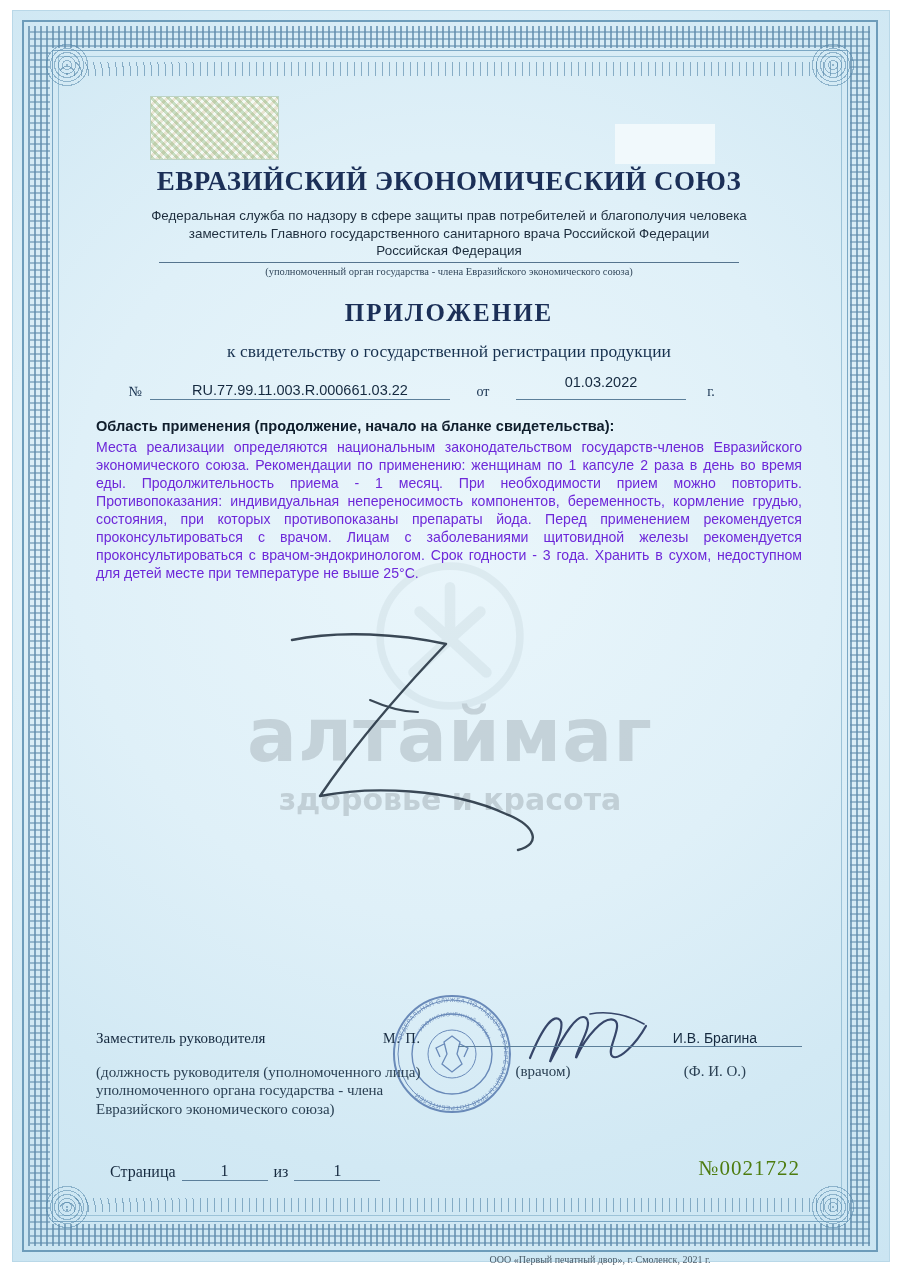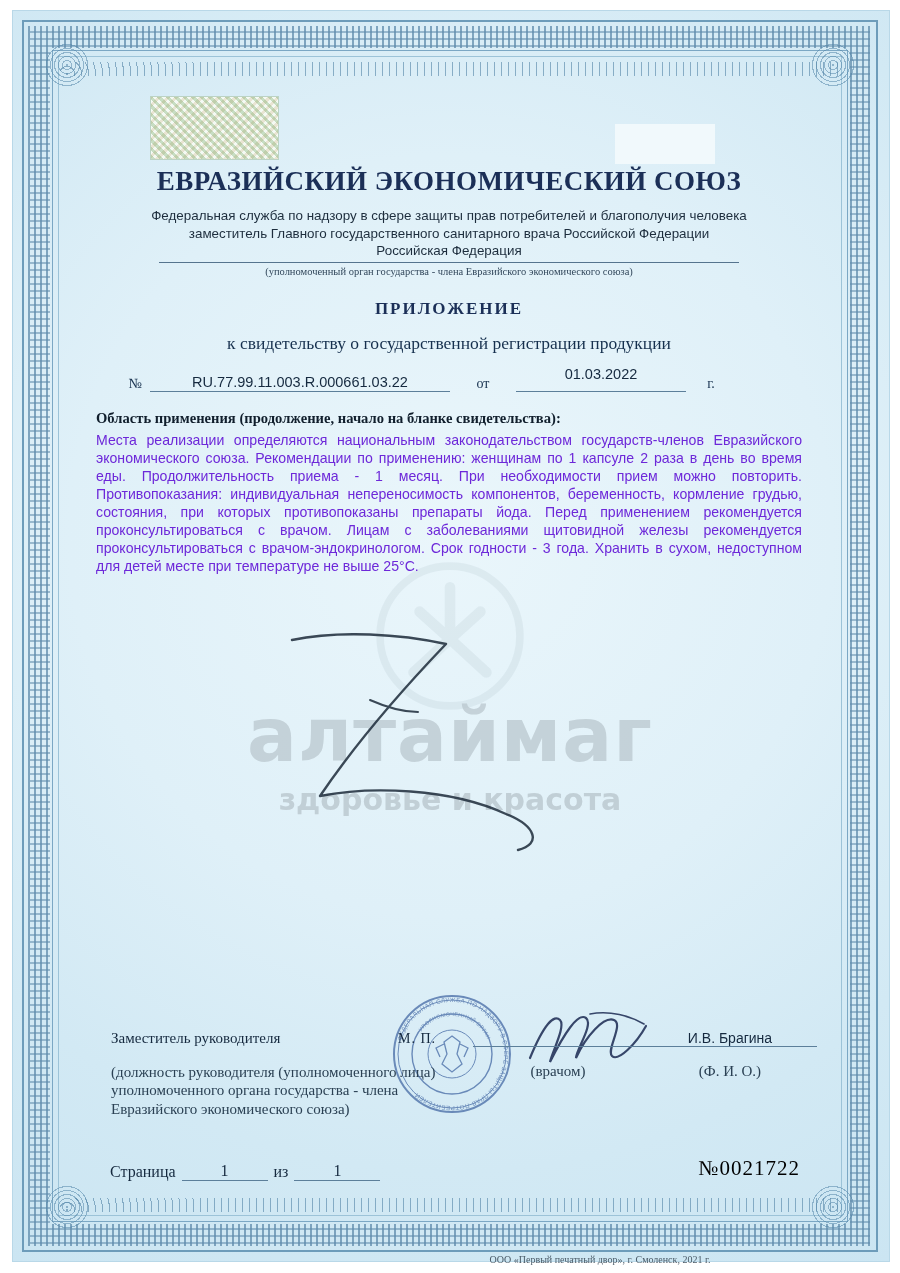--- a/index.html
+++ b/index.html
@@ -181,21 +181,21 @@
     text-align: center;
     font-family: "Liberation Serif", serif;
     font-size: 10.5px;
     color: #33485c;
   }
   .doc-kind {
     margin-top: 22px;
     text-align: center;
     font-family: "Liberation Serif", serif;
     font-weight: bold;
-    font-size: 17px;
+    font-size: 25px;
     letter-spacing: 2px;
     color: #1b2f57;
   }
   .doc-sub {
     margin-top: 14px;
     text-align: center;
     font-family: "Liberation Serif", serif;
     font-size: 17.5px;
     color: #16304e;
   }
@@ -230,34 +230,33 @@
     color: #15293f;
   }
   .num-g { width: 50px; text-align: center; font-size: 14px; }
 
   
   .section-title {
     margin-top: 18px;
     font-weight: bold;
     font-size: 14.6px;
     color: #101e2c;
-    font-family: Liberation Serif, serif;
   }
   .body-text {
     margin-top: 4px;
     font-size: 14.1px;
     line-height: 1.28;
     color: #6d28d9;
     text-align: justify;
   }
 
   
   .sig-zone {
     position: absolute;
-    left: 111px; top: 1030px;
+    left: 96px; top: 1030px;
     width: 706px;
   }
   .sig-row {
     display: flex;
     align-items: flex-end;
     font-family: "Liberation Serif", serif;
     font-size: 15px;
     color: #15293f;
   }
   .sig-post { width: 250px; }
@@ -308,21 +307,21 @@
   .pg-total {
     width: 86px;
     text-align: center;
     border-bottom: 1px solid #5c7f9a;
     font-family: "Liberation Serif", serif;
   }
   .pg-serial {
     margin-left: auto;
     font-family: "Liberation Serif", serif;
     font-size: 21px;
-    color: #000000;
+    color: #4d7c0f;
     letter-spacing: 1px;
   }
 
   
   .stamp {
     position: absolute;
     left: 386px; top: 988px;
     width: 132px; height: 132px;
     opacity: .78;
   }

